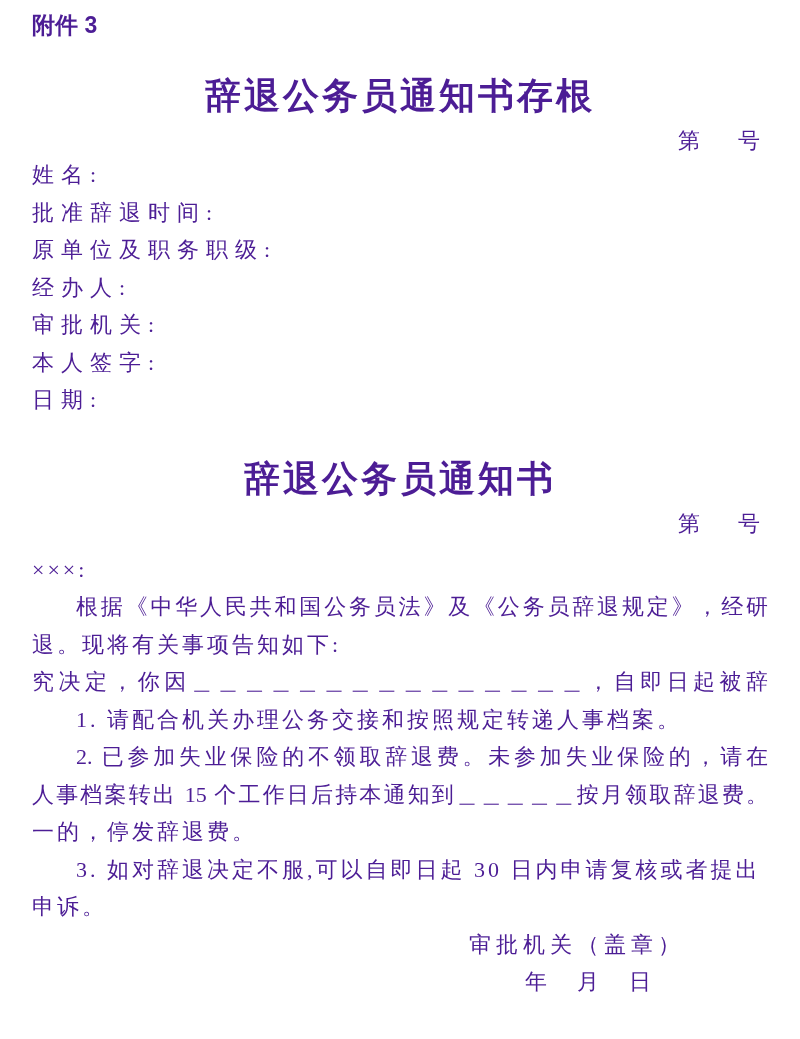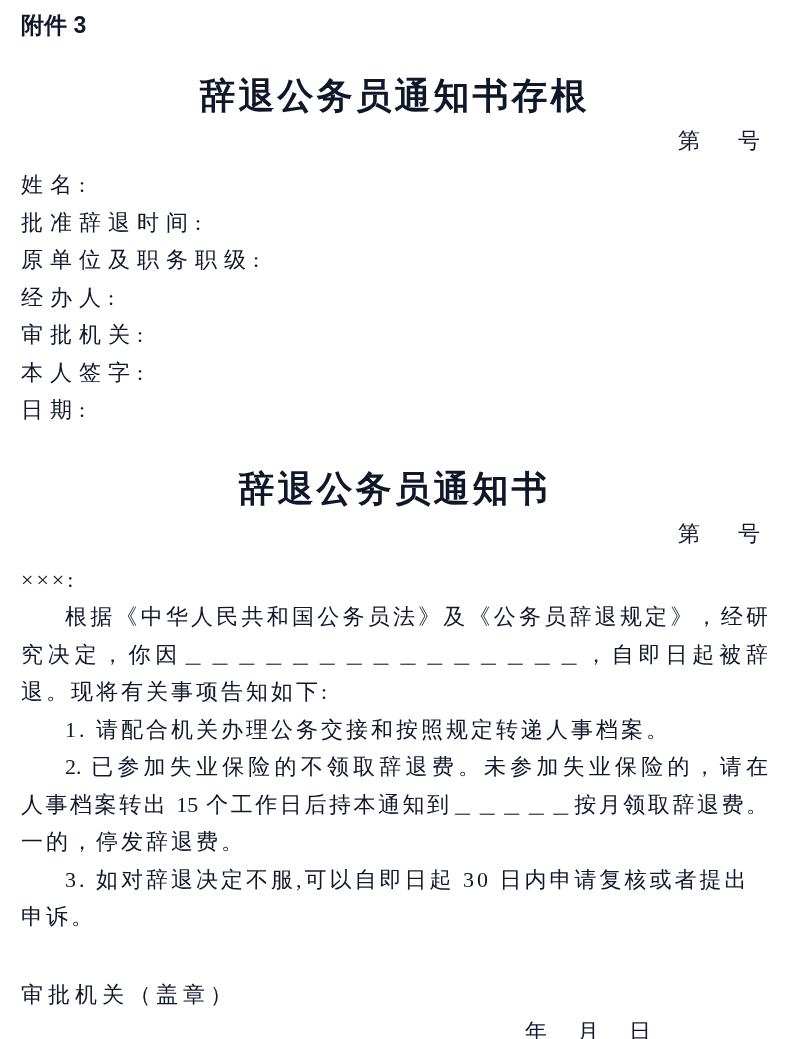--- a/index.html
+++ b/index.html
@@ -3,22 +3,22 @@
 <meta charset="utf-8">
 <style>
   * { margin: 0; padding: 0; box-sizing: border-box; }
   html, body { background: #ffffff; }
   .page {
     position: relative;
     width: 800px;
     height: 1039px;
     margin: 0 auto;
     background: #ffffff;
-    color: #0f172a;
-    padding: 10px 32px 0 21px;
+    color: #4c1d95;
+    padding: 10px 32px 0 32px;
     font-family: "Liberation Serif", "DejaVu Serif", serif;
     overflow: hidden;
   }
   .attachment {
     font-family: "Liberation Sans", "DejaVu Sans", sans-serif;
     font-weight: 600;
     font-size: 23px;
     line-height: 30px;
     text-align: left;
   }
@@ -31,42 +31,42 @@
   }
   .stub-title { margin-top: 34px; }
   .notice-title { margin-top: 38px; }
   .number-line {
     font-size: 22px;
     line-height: 30px;
     margin-top: 8px;
     text-align: right;
     letter-spacing: 8px;
   }
-  .fields { margin-top: 10px; }
+  .fields { margin-top: 0; }
   .field-line {
     font-size: 22px;
     line-height: 37.5px;
     letter-spacing: 7px;
   }
   .body { margin-top: 12px; font-size: 22px; }
   .body-line {
     line-height: 37.5px;
     letter-spacing: 3px;
   }
   .body-line.full {
     letter-spacing: 0;
     text-align: justify;
     text-align-last: justify;
   }
   .body-line.indent { text-indent: 44px; }
   .seal-line {
-    margin-top: 40px;
     font-size: 22px;
     line-height: 37.5px;
     letter-spacing: 5px;
+    text-align: right;
     padding-right: 83px;
   }
   .date-line {
     font-size: 22px;
     line-height: 37.5px;
     letter-spacing: 4px;
     text-align: right;
     padding-right: 113px;
   }
 </style>
@@ -91,22 +91,22 @@
     <div class="field-line">日期:</div>
   </div>
 
   <div class="doc-title notice-title">辞退公务员通知书</div>
 
   <div class="number-line">第　号</div>
 
   <div class="body">
     <div class="body-line">×××:</div>
     <div class="body-line indent full">根据《中华人民共和国公务员法》及《公务员辞退规定》，经研</div>
+    <div class="body-line">退。现将有关事项告知如下:</div>
     <div class="body-line full">究决定，你因＿＿＿＿＿＿＿＿＿＿＿＿＿＿＿，自即日起被辞</div>
-    <div class="body-line">退。现将有关事项告知如下:</div>
     <div class="body-line indent">1. 请配合机关办理公务交接和按照规定转递人事档案。</div>
     <div class="body-line indent full">2. 已参加失业保险的不领取辞退费。未参加失业保险的，请在</div>
     <div class="body-line full">人事档案转出 15 个工作日后持本通知到＿＿＿＿＿按月领取辞退费。</div>
     <div class="body-line">一的，停发辞退费。</div>
     <div class="body-line indent">3. 如对辞退决定不服,可以自即日起 30 日内申请复核或者提出申诉。</div>
   </div>
 
   <div class="seal-line">审批机关（盖章）</div>
 
   <div class="date-line">年　月　日</div>

